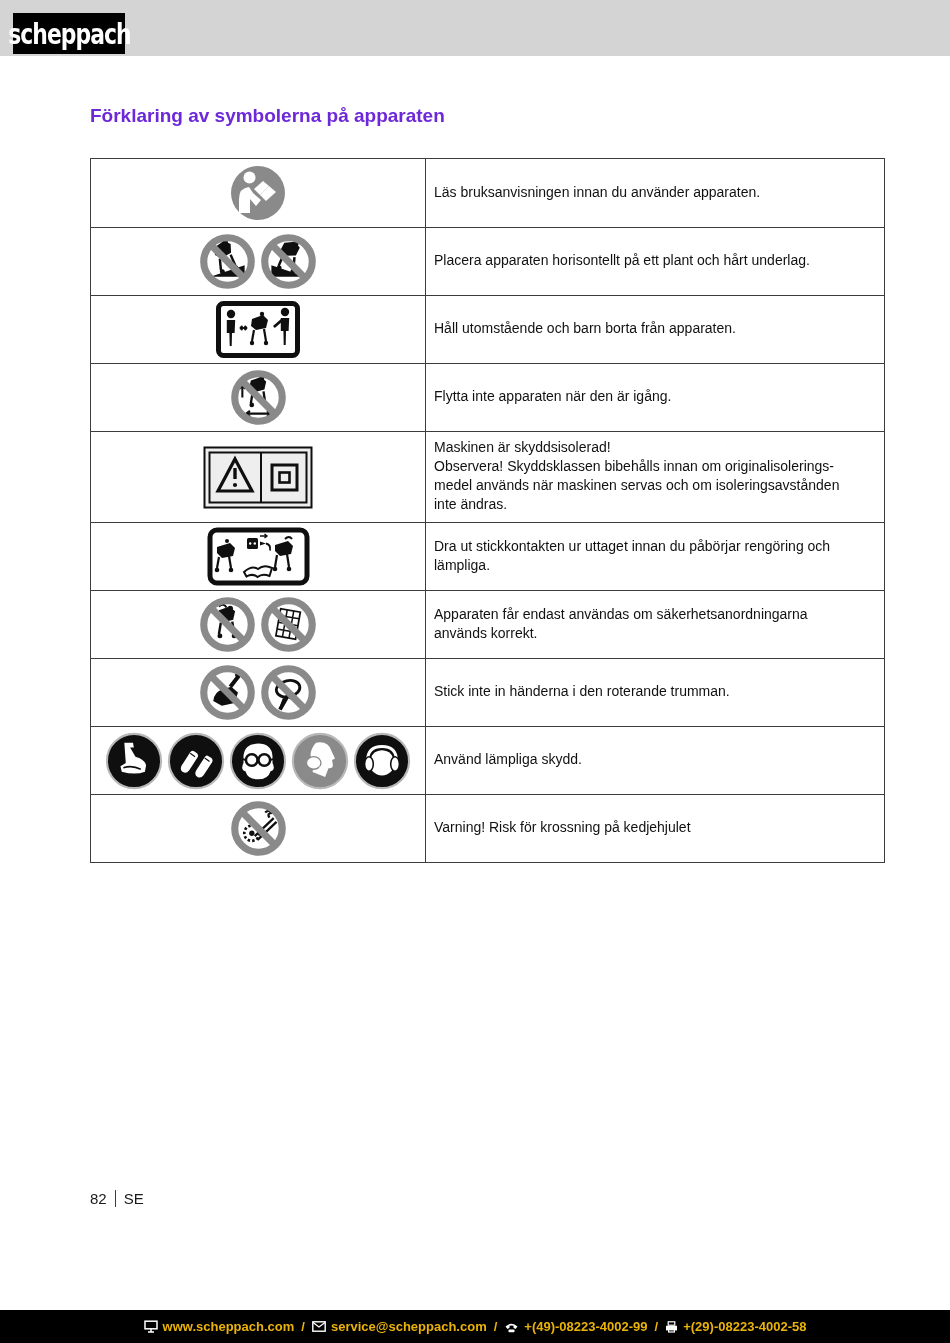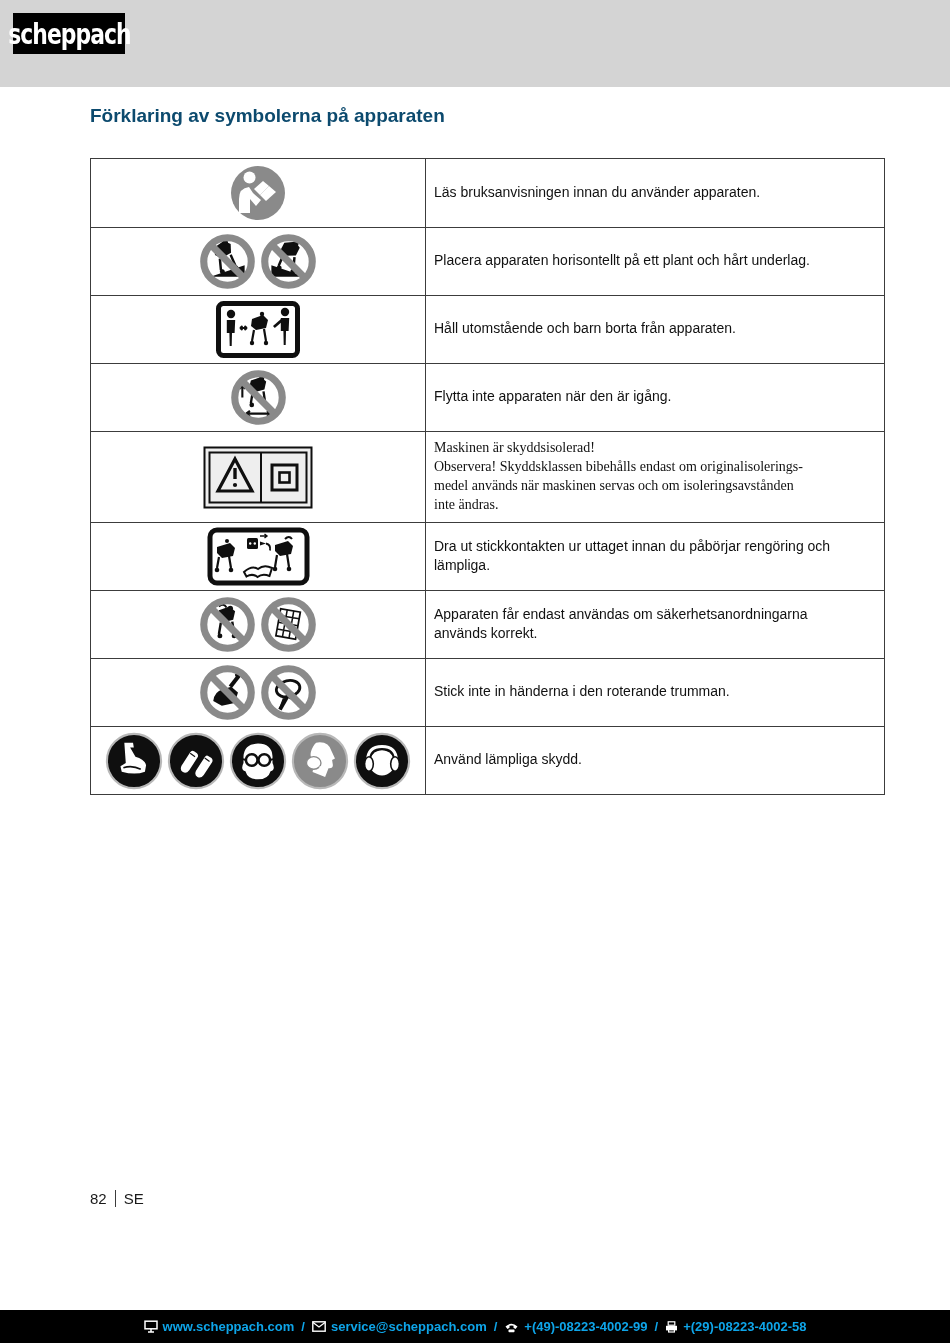--- a/index.html
+++ b/index.html
@@ -1,36 +1,36 @@
 <!DOCTYPE html>
 <html><head>
 <meta charset="utf-8">
 <style>
   html,body{margin:0;padding:0;background:#fff;}
   .page{position:relative;width:950px;height:1343px;background:#ffffff;overflow:hidden;
         font-family:"Liberation Sans",sans-serif;color:#111;}
-  .header-bar{position:absolute;top:0;left:0;width:950px;height:87px;background:#d4d4d4;}
+  .header-bar{position:absolute;top:0;left:0;width:950px;height:56px;background:#d4d4d4;}
   .logo-box{position:absolute;left:13px;top:13px;width:112px;height:41px;background:#000;
             display:flex;align-items:center;justify-content:center;}
   .logo-text{color:#fff;font-family:"DejaVu Sans",sans-serif;font-weight:bold;font-size:23px;
              letter-spacing:-1px;transform:scale(0.95,1.25);}
-  .page-title{position:absolute;left:90px;top:105px;font-size:19px;font-weight:bold;color:#0c4a6e;}
+  .page-title{position:absolute;left:90px;top:105px;font-size:19px;font-weight:bold;color:#6d28d9;}
   .symbol-table{position:absolute;left:90px;top:158px;width:770px;border-collapse:collapse;table-layout:fixed;}
   .symbol-table td{border:1px solid #3c3c3c;}
   .symbol-table tr{height:68px;}
   .icon-cell{width:330px;text-align:center;vertical-align:middle;padding:4px 2px;}
   .sym{display:inline-block;vertical-align:middle;margin:0 2px;line-height:0;}
   .text-cell{width:440px;vertical-align:middle;padding:6px 10px 8px 8px;font-size:14px;line-height:19px;}
   .line{white-space:nowrap;}
   .page-num{position:absolute;left:90px;top:1188px;height:20px;display:flex;align-items:center;gap:8px;
             font-size:15px;color:#1a1a1a;}
   .vsep{width:1px;height:17px;background:#3c3c3c;}
   .contact-bar{position:absolute;left:0;bottom:0;width:950px;height:33px;background:#000;
                display:flex;align-items:center;justify-content:center;}
-  .contact-items{display:flex;align-items:center;gap:5px;color:#0ea5e9;font-size:13px;font-weight:bold;}
+  .contact-items{display:flex;align-items:center;gap:5px;color:#eab308;font-size:13px;font-weight:bold;}
   .c-icon{display:inline-flex;align-items:center;line-height:0;}
   .c-sep{margin:0 2px;}
 </style>
 </head>
 <body>
 
 <div class="page">
 
   <div class="header-bar">
     <div class="logo-box">
@@ -124,34 +124,34 @@
                   </g>
                 </g>
                 <path d="M17 47 h26 m-26 0 l4 -3 m-4 3 l4 3 m22 -3 l-4 -3 m4 3 l-4 3" stroke="#0f0f0f" stroke-width="2.2" fill="none"></path>
                 <circle cx="30" cy="30" r="25" fill="none" stroke="#8a8a8a" stroke-width="7.5"></circle>
                 <line x1="13.5" y1="13.5" x2="46.5" y2="46.5" stroke="#8a8a8a" stroke-width="7.5"></line>
               </svg></span></td>
           <td class="text-cell">
             <div class="line">Flytta inte apparaten när den är igång.</div>
           </td>
         </tr>
-        <tr style="height: 91px; font-family: Liberation Serif, serif;">
+        <tr style="height: 91px;">
           <td class="icon-cell"><span class="sym"><svg width="110" height="63" viewBox="0 0 110 63">
                 <rect x="1.5" y="1.5" width="107" height="60" fill="#eeeeee" stroke="#0f0f0f" stroke-width="2"></rect>
                 <rect x="6.5" y="6.5" width="97" height="50" fill="none" stroke="#0f0f0f" stroke-width="2"></rect>
                 <line x1="58" y1="6.5" x2="58" y2="56.5" stroke="#0f0f0f" stroke-width="2"></line>
                 <path d="M32 13 L49 45 H15 Z" fill="none" stroke="#0f0f0f" stroke-width="3.2"></path>
                 <path d="M32 22 v11" stroke="#0f0f0f" stroke-width="3.4"></path>
                 <circle cx="32" cy="39" r="2.1" fill="#0f0f0f"></circle>
                 <rect x="69" y="19" width="25" height="25" fill="none" stroke="#0f0f0f" stroke-width="3"></rect>
                 <rect x="76.5" y="26.5" width="10" height="10" fill="none" stroke="#0f0f0f" stroke-width="2.6"></rect>
               </svg></span></td>
           <td class="text-cell">
             <div class="line">Maskinen är skyddsisolerad!</div>
-            <div class="line">Observera! Skyddsklassen bibehålls endast om originalisolerings-</div>
+            <div class="line">Observera! Skyddsklassen bibehålls innan om originalisolerings-</div>
             <div class="line">medel används när maskinen servas och om isoleringsavstånden</div>
             <div class="line">inte ändras.</div>
           </td>
         </tr>
         <tr>
           <td class="icon-cell"><span class="sym"><svg width="103" height="59" viewBox="0 0 103 59">
                 <rect x="3" y="3" width="97" height="53" rx="7" fill="#fff" stroke="#0f0f0f" stroke-width="5"></rect>
                 <g fill="#0f0f0f">
                   <path d="M10 20 l13 -4 5 5 -2 8 -11 2 -5 -5 z"></path>
                   <path d="M12 30 l-2 11 M22 29 l2 12" stroke="#0f0f0f" stroke-width="2.2" fill="none"></path>
@@ -254,20 +254,33 @@
               </svg></span><span class="sym"><svg width="58" height="58" viewBox="0 0 60 60">
                 <circle cx="30" cy="30" r="28" fill="#0f0f0f" stroke="#b8b8b8" stroke-width="2.2"></circle>
                 <circle cx="30" cy="32" r="13" fill="#fff"></circle>
                 <path d="M15.5 30 q0 -14.5 14.5 -14.5 t14.5 14.5" fill="none" stroke="#fff" stroke-width="4"></path>
                 <path d="M17.5 30 q0 -12.5 12.5 -12.5 t12.5 12.5" fill="none" stroke="#0f0f0f" stroke-width="2"></path>
                 <ellipse cx="16.5" cy="33" rx="4.5" ry="7.5" fill="#fff" stroke="#0f0f0f" stroke-width="1.6"></ellipse>
                 <ellipse cx="43.5" cy="33" rx="4.5" ry="7.5" fill="#fff" stroke="#0f0f0f" stroke-width="1.6"></ellipse>
               </svg></span></td>
           <td class="text-cell">
             <div class="line">Använd lämpliga skydd.</div>
+          </td>
+        </tr>
+        <tr>
+          <td class="icon-cell"><span class="sym"><svg width="57" height="57" viewBox="0 0 60 60">
+                <circle cx="23" cy="35" r="8" fill="none" stroke="#0f0f0f" stroke-width="2.8" stroke-dasharray="2.6 2.2"></circle>
+                <circle cx="23" cy="35" r="2.8" fill="#0f0f0f"></circle>
+                <path d="M29 42 L49 23 M26 38 L46 19" stroke="#0f0f0f" stroke-width="2.4"></path>
+                <path d="M37 13 q4.5 -3.5 7 0.5 q-5.5 0.5 -2.5 5" stroke="#0f0f0f" stroke-width="2.4" fill="none"></path>
+                <circle cx="30" cy="30" r="25" fill="none" stroke="#8a8a8a" stroke-width="7.5"></circle>
+                <line x1="13.5" y1="13.5" x2="46.5" y2="46.5" stroke="#8a8a8a" stroke-width="7.5"></line>
+              </svg></span></td>
+          <td class="text-cell">
+            <div class="line">Varning! Risk för krossning på kedjehjulet</div>
           </td>
         </tr>
       </tbody>
   </table>
 
   <div class="page-num">
     <span>82</span>
     <span class="vsep"></span>
     <span>SE</span>
   </div>

